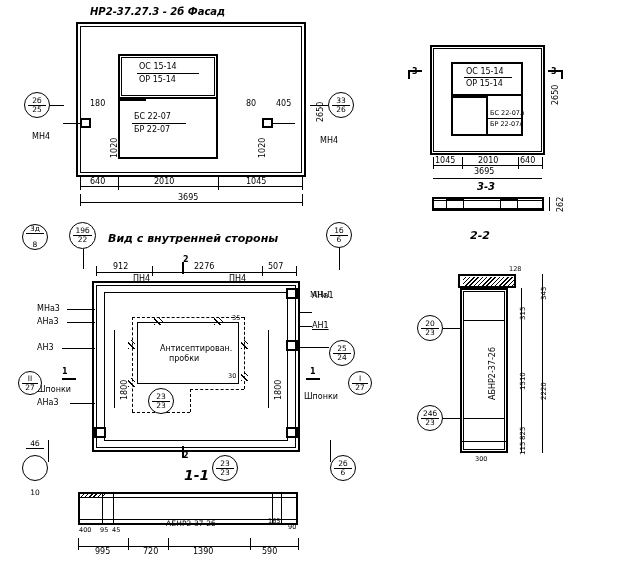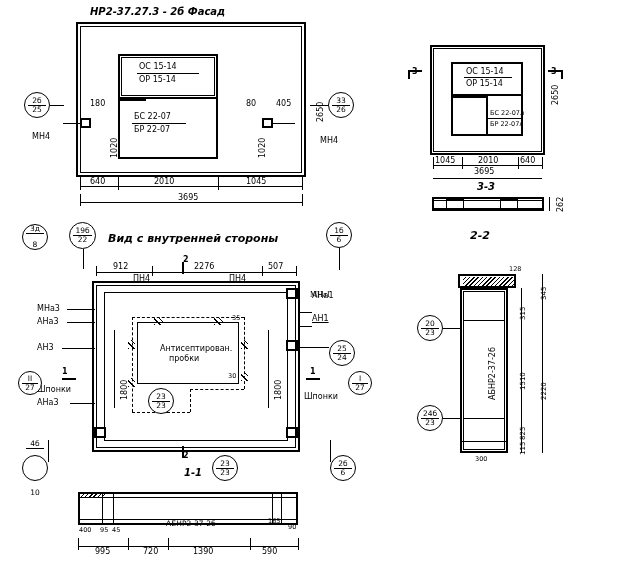--- a/index.html
+++ b/index.html
@@ -188,21 +188,21 @@
   <div class="lbl" style="left:37px;top:318px;">АНа3</div>
   <div class="hl" style="left:67px;top:322px;width:28px;"></div>
   <div class="lbl" style="left:37px;top:344px;">АН3</div>
   <div class="hl" style="left:62px;top:348px;width:33px;"></div>
   <div class="lbl" style="left:37px;top:386px;">Шпонки</div>
   <div class="lbl" style="left:37px;top:399px;">АНа3</div>
   <div class="hl" style="left:70px;top:403px;width:25px;"></div>
 
   <div class="lbl" style="left:312px;top:292px;">АНа1</div>
   <div class="hl" style="left:298px;top:312px;width:14px;"></div>
-  <div class="lbl" style="left:312px;top:315px;text-decoration:underline;">АН1</div>
+  <div class="lbl" style="left:312px;top:322px;text-decoration:underline;">АН1</div>
   <div class="hl" style="left:298px;top:326px;width:14px;"></div>
   <div class="lbl" style="left:304px;top:393px;">Шпонки</div>
 
   <div class="rot" style="left:120px;top:400px;transform:rotate(-90deg);">1800</div>
   <div class="rot" style="left:274px;top:400px;transform:rotate(-90deg);">1800</div>
   <div class="vl" style="left:114px;top:330px;height:78px;"></div>
   <div class="vl" style="left:268px;top:330px;height:78px;"></div>
 
   <div class="lbl" style="left:183px;top:256px;font-weight:bold;">2</div>
   <div class="vl2" style="left:182px;top:262px;height:12px;"></div>
@@ -297,21 +297,21 @@
     <span>23</span>
   </div>
   <div class="hl" style="left:443px;top:328px;width:18px;"></div>
 
   <div class="cal" style="left:417px;top:405px;width:26px;height:26px;">
     <span class="top">24б</span>
     <span>23</span>
   </div>
   <div class="hl" style="left:443px;top:418px;width:18px;"></div>
 
-  <div class="ttl" style="left:184px;top:468px;font-size:10px;">1-1</div>
+  <div class="ttl" style="left:184px;top:468px;font-size:14px;">1-1</div>
 
   <div class="box2" style="left:78px;top:492px;width:220px;height:33px;"></div>
   <div class="hl" style="left:80px;top:497px;width:216px;"></div>
   <div class="hl" style="left:80px;top:519px;width:216px;"></div>
   <div class="hatch2" style="left:80px;top:492px;width:26px;height:6px;"></div>
   <div class="box" style="left:102px;top:492px;width:12px;height:33px;"></div>
   <div class="box" style="left:272px;top:492px;width:10px;height:33px;"></div>
   <div class="lbl" style="left:166px;top:520px;font-size:7.5px;">АБНР2-37-2б</div>
 
   <div class="lbl tiny" style="left:79px;top:527px;">400</div>

